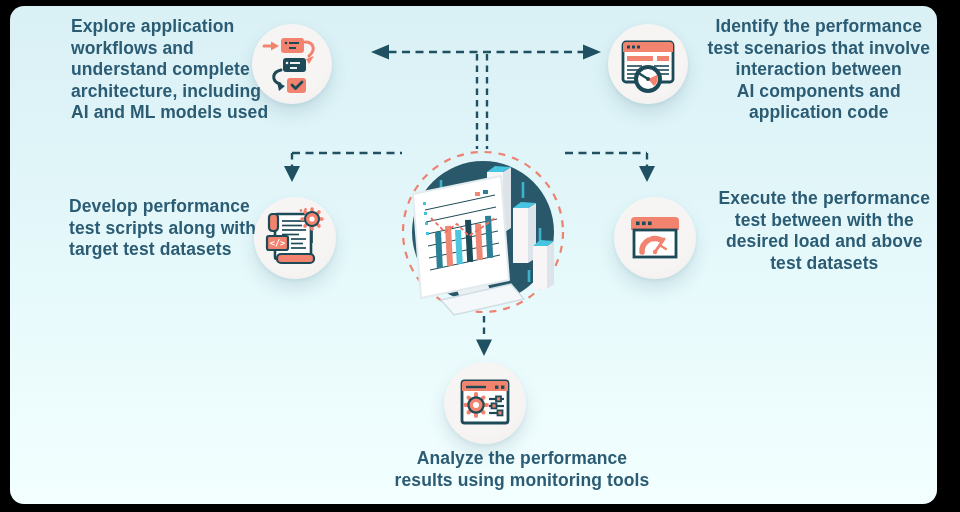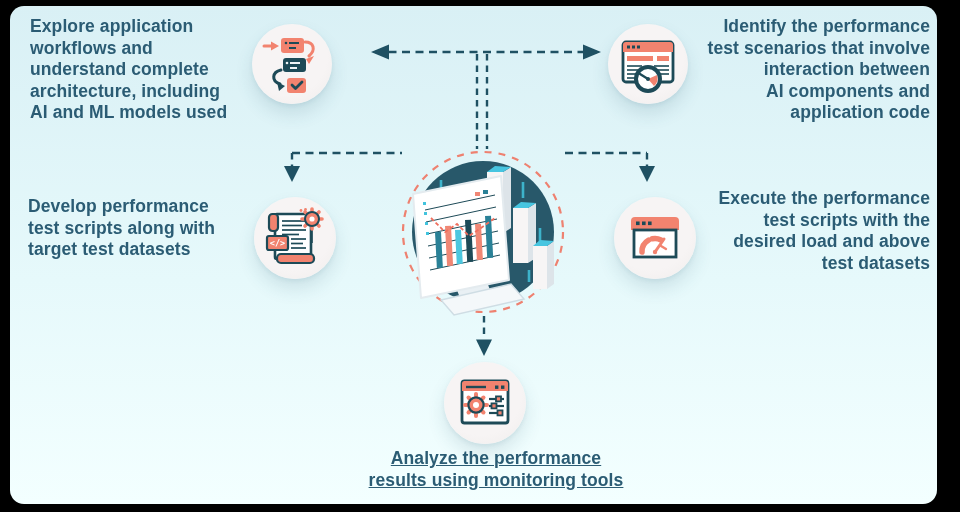--- a/index.html
+++ b/index.html
@@ -7,23 +7,23 @@
     width:960px;height:512px;position:relative;background:#000;
     font-family:"Liberation Sans",sans-serif;overflow:hidden;
   }
   .card{
     position:absolute;left:10px;top:6px;right:23px;bottom:8px;
     border-radius:14px;
     background:linear-gradient(180deg,#d9f0f5 0%,#e6f9fb 55%,#f3ffff 100%);
   }
   .step-text{
     position:absolute;color:#2b5c74;font-size:17.5px;line-height:21.5px;
-    font-weight:700;white-space:pre-line;letter-spacing:.1px;
-  }
-  .align-right{text-align:right;}
+    font-weight:700;white-space:pre-line;letter-spacing:.1px;margin-left:41px;
+  }
+  .align-right{text-align:center;}
   .align-center{text-align:center;}
   .icon-circle{
     position:absolute;border-radius:50%;
     background:radial-gradient(circle at 45% 40%,#f7f4f4 60%,#efeceb 100%);
     box-shadow:0 10px 18px rgba(42,91,115,.14),0 2px 4px rgba(42,91,115,.08);
     display:flex;align-items:center;justify-content:center;
   }
   .icon-circle svg{display:block;}
   .overlay{position:absolute;left:0;top:0;pointer-events:none;}
   .center-illus{position:absolute;left:383px;top:132px;}
@@ -210,42 +210,42 @@
         <circle cx="58" cy="22" r="2.6" fill="#ffffff"></circle>
       </g>
       <rect x="13" y="39" width="21" height="14" rx="2" fill="#f2836f" stroke="#1d4a57" stroke-width="2.2"></rect>
       <text x="23.5" y="49" text-anchor="middle" font-family="DejaVu Sans Mono, monospace" font-size="8.5" font-weight="bold" fill="#ffffff">&lt;/&gt;</text>
       <rect x="23" y="57" width="37" height="9" rx="4" fill="#f2836f" stroke="#1d4a57" stroke-width="2.2"></rect>
     </svg>
   </span>
 </div>
 
 <div class="step-text align-right" style="right:30px;top:188px;">Execute the performance
-test scripts with the
+test between with the
 desired load and above
 test datasets</div>
 <div class="icon-circle" style="left:614px;top:197px;width:82px;height:82px;">
   <span>
     <svg width="82" height="82" viewBox="0 0 82 82">
       <path d="M17,24 a4,4 0 0 1 4,-4 h40 a4,4 0 0 1 4,4 v9 h-48 z" fill="#f2836f"></path>
       <g fill="#1d4a57">
           <rect x="22" y="24.5" width="3.6" height="3.6"></rect>
           <rect x="28" y="24.5" width="3.6" height="3.6"></rect>
           <rect x="34" y="24.5" width="3.6" height="3.6"></rect>
         </g>
       <rect x="20" y="33" width="42" height="27" fill="#ffffff" stroke="#1d4a57" stroke-width="2.8"></rect>
       <path d="M28,55 A13,13 0 0 1 47,43" fill="none" stroke="#f2836f" stroke-width="5.5" stroke-linecap="round" stroke-dasharray="14 4"></path>
       <line x1="41" y1="55" x2="50" y2="42" stroke="#f2836f" stroke-width="3" stroke-linecap="round"></line>
       <line x1="47" y1="49" x2="52" y2="52" stroke="#f2836f" stroke-width="2.4" stroke-linecap="round"></line>
       <circle cx="41" cy="55" r="2.2" fill="#f2836f"></circle>
     </svg>
   </span>
 </div>
 
-<div class="step-text align-center" style="left:296px;top:448px;width:400px;text-decoration:underline;">Analyze the performance
+<div class="step-text align-center" style="left:281px;top:448px;width:400px;">Analyze the performance
 results using monitoring tools</div>
 <div class="icon-circle" style="left:444px;top:362px;width:82px;height:82px;">
   <span>
     <svg width="82" height="82" viewBox="0 0 82 82">
       <rect x="18" y="19" width="46" height="42" rx="2.5" fill="#ffffff" stroke="#1d4a57" stroke-width="2.8"></rect>
       <path d="M18,21.5 a2.5,2.5 0 0 1 2.5,-2.5 h41 a2.5,2.5 0 0 1 2.5,2.5 v7.5 h-46 z" fill="#f2836f"></path>
       <line x1="22" y1="25" x2="42" y2="25" stroke="#1d4a57" stroke-width="2.4"></line>
       <g fill="#1d4a57">
           <rect x="51" y="23.5" width="3.4" height="3.4"></rect>
           <rect x="57" y="23.5" width="3.4" height="3.4"></rect>

